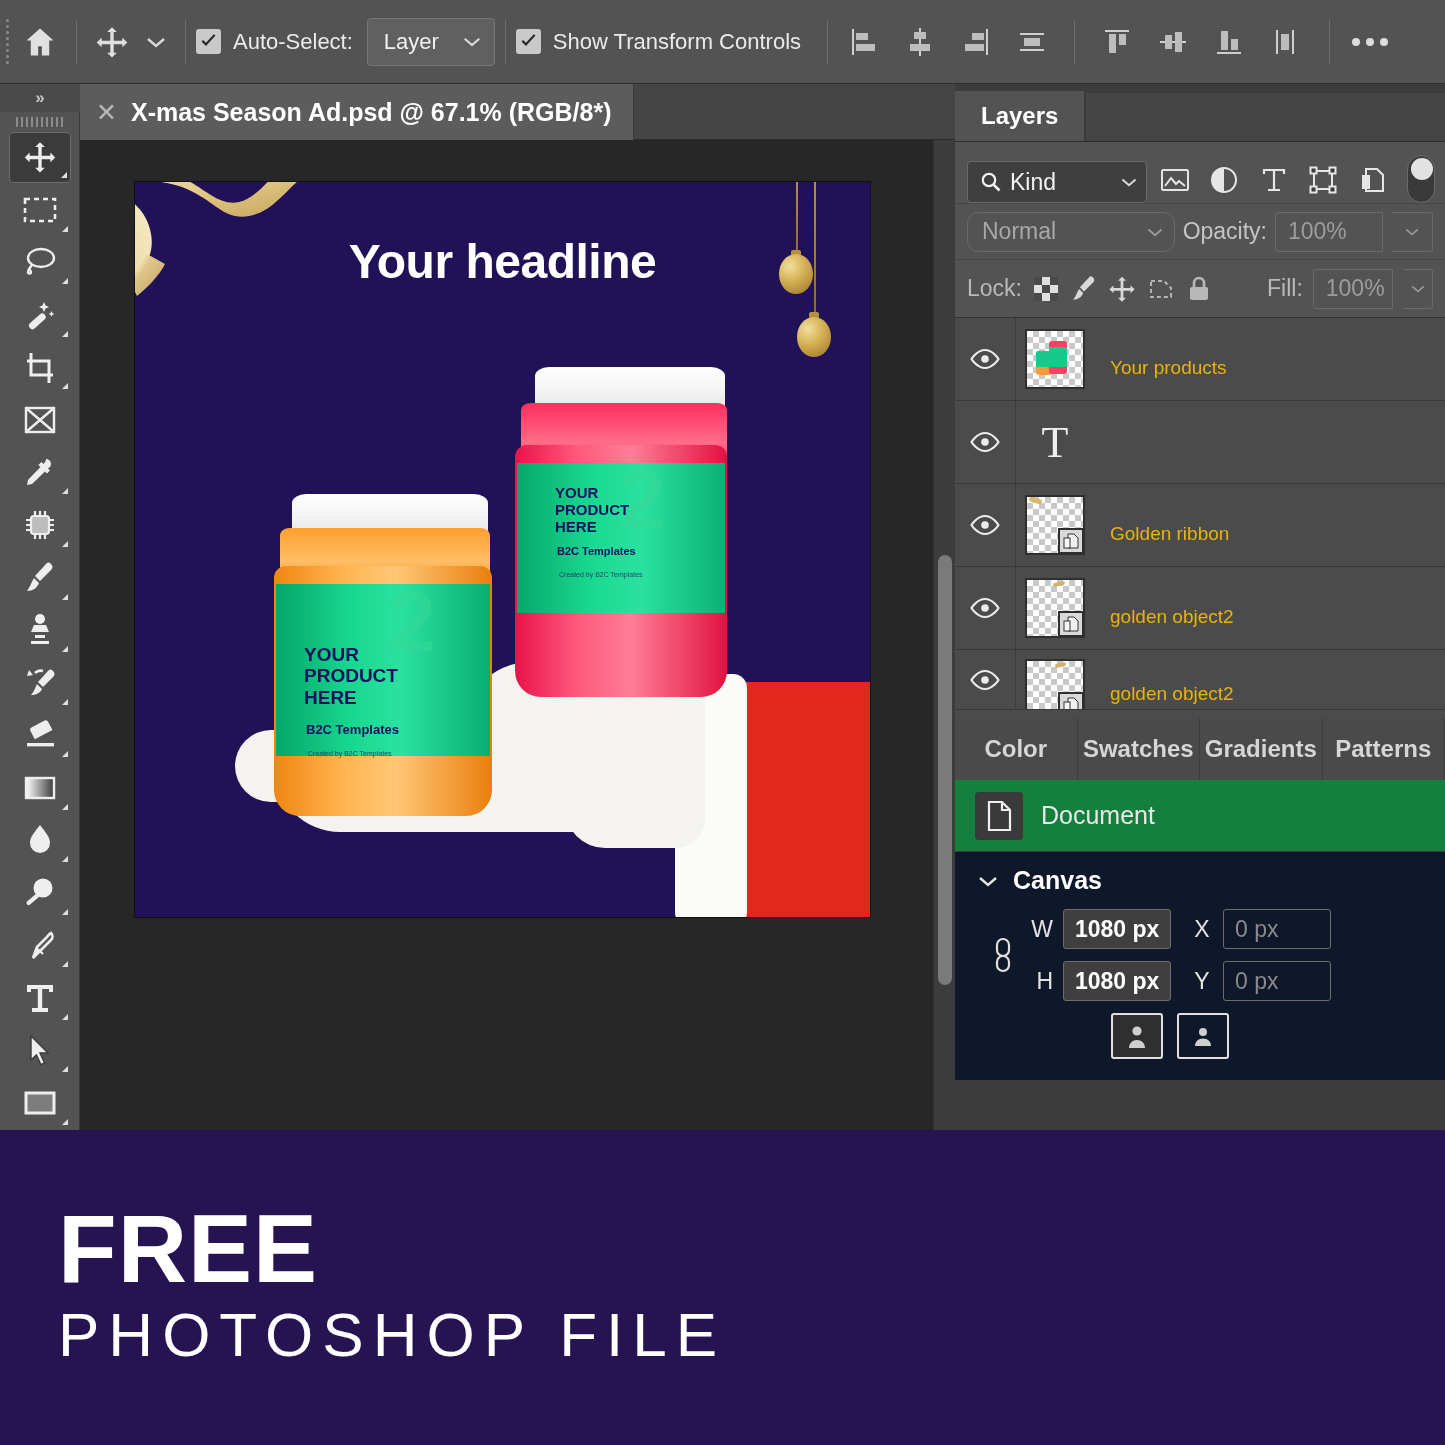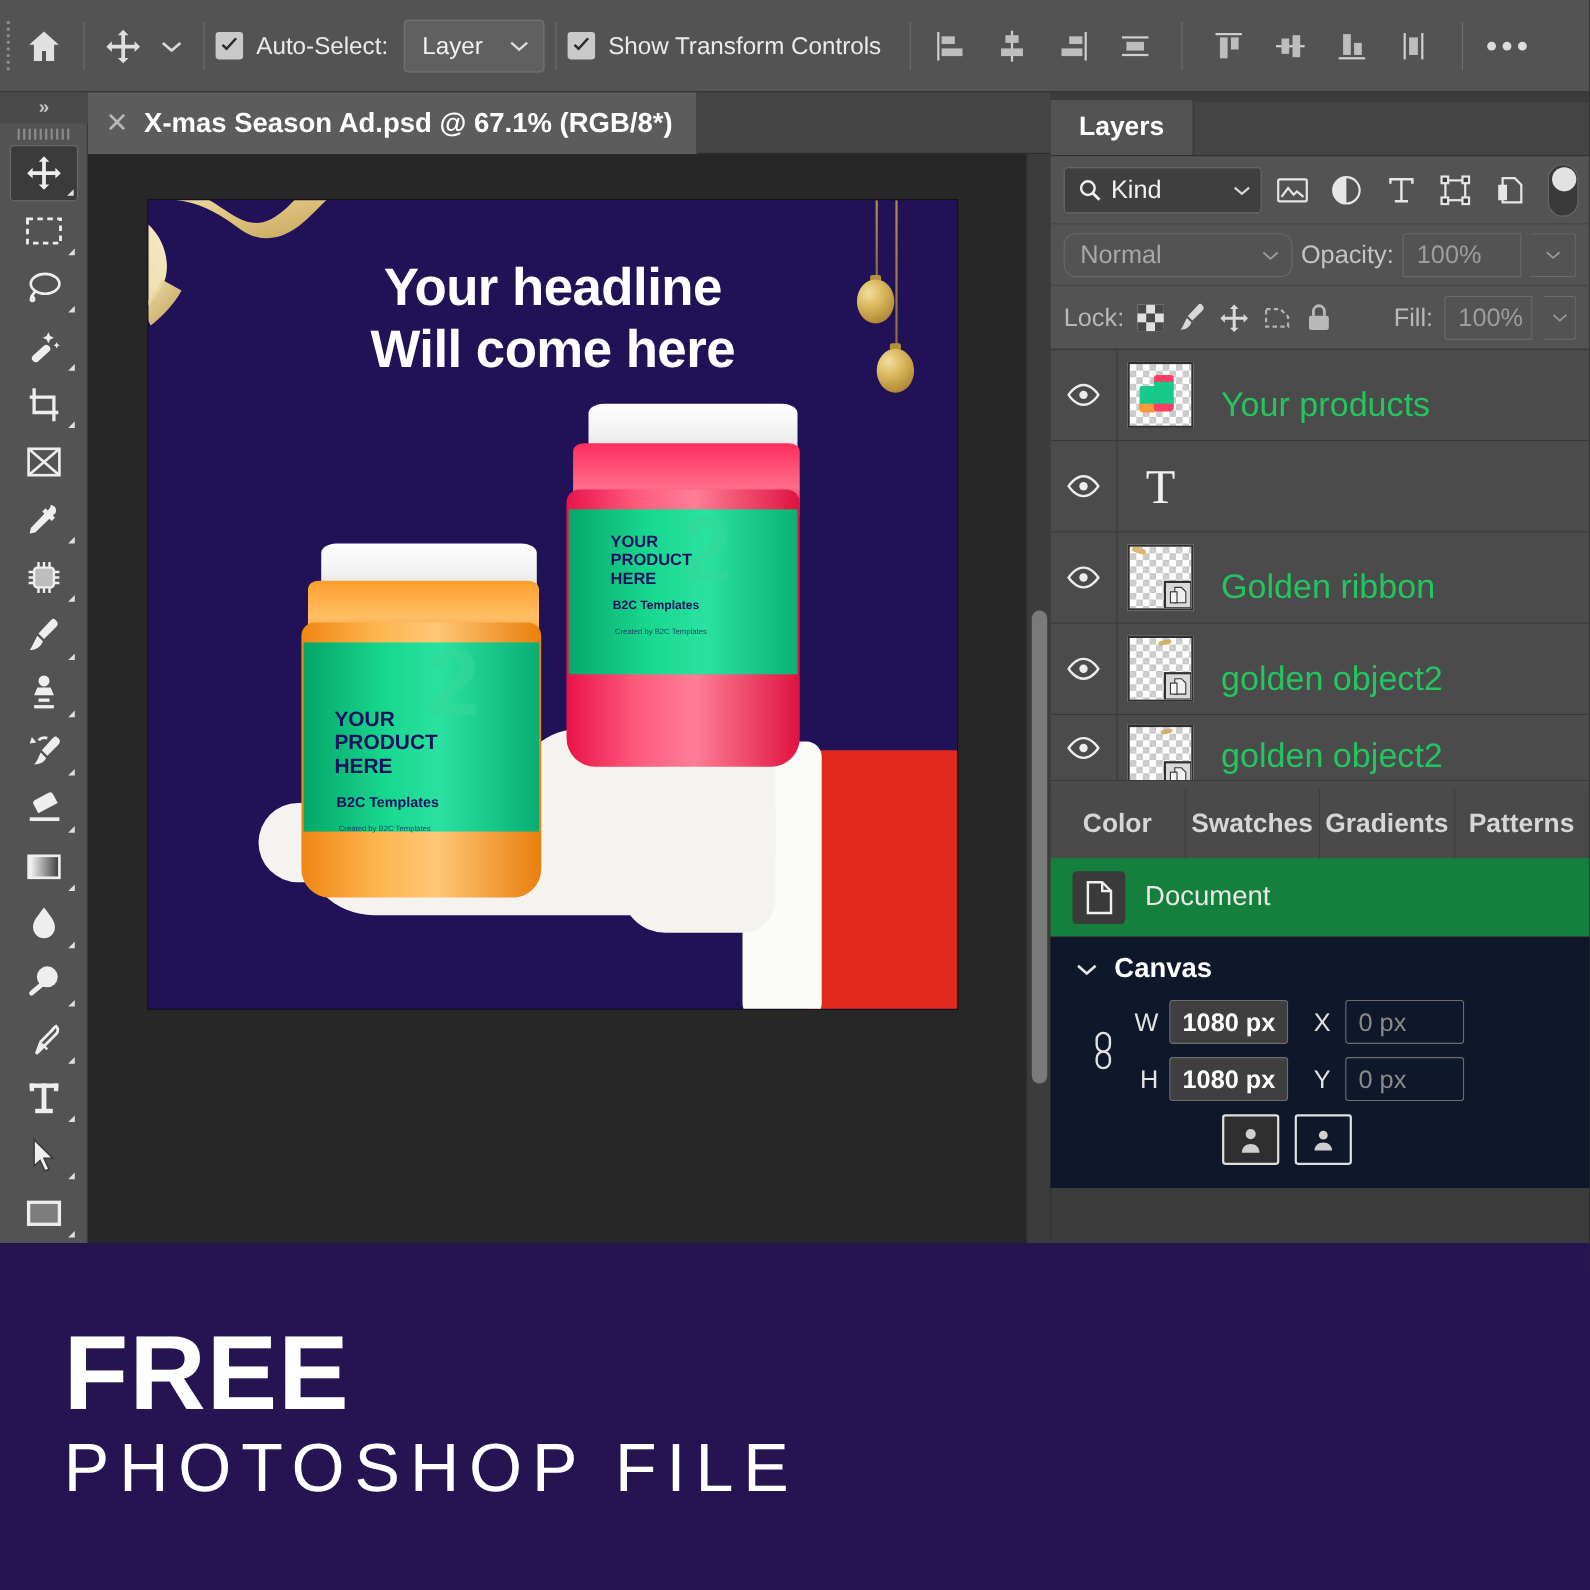--- a/index.html
+++ b/index.html
@@ -115,21 +115,21 @@
   
   .right-dock{ position:absolute; left:955px; top:84px; width:490px; height:1046px;
                background:#3c3c3c; }
   .panel-tabs{ height:58px; background:#3c3c3c; display:flex; align-items:flex-end;
                border-bottom:1px solid #2e2e2e; }
   .ptab{ height:50px; padding:0 26px; display:flex; align-items:center;
          font-size:24px; font-weight:bold; color:#cfcfcf; background:#3c3c3c;}
   .ptab.active{ background:#535353; color:#ffffff; }
   .ptab-fill{ flex:1; height:48px; background:#444444; margin-left:2px;}
 
-  .filter-row{ height:62px; background:#535353; display:flex; align-items:center;
+  .filter-row{ height:62px; background:#535353; display:flex; align-items:flex-end;
                padding:0 10px 0 12px; gap:6px; border-bottom:1px solid #464646;}
   .kind-box{ flex:none; width:180px; height:42px; background:#3f3f3f;
              border:1px solid #6b6b6b; border-radius:4px;
              display:flex; align-items:center; padding:0 8px 0 12px; gap:8px;}
   .kind-box .t{ font-size:23px; color:#f2f2f2; flex:1;}
   .fbtn{ width:46px; height:46px; display:flex; align-items:center; justify-content:center;}
   .fbtn svg{ fill:none; stroke:#e6e6e6; stroke-width:2; }
   .toggle-pill{ width:30px; height:48px; border-radius:16px; background:#3a3a3a;
                 border:1px solid #6a6a6a; position:relative; margin-left:6px;}
   .toggle-pill i{ position:absolute; left:3px; top:2px; width:22px; height:22px;
@@ -162,21 +162,21 @@
           background-color:#ffffff;
           background-image:
             linear-gradient(45deg,#c9c9c9 25%,transparent 25%,transparent 75%,#c9c9c9 75%),
             linear-gradient(45deg,#c9c9c9 25%,transparent 25%,transparent 75%,#c9c9c9 75%);
           background-size:12px 12px; background-position:0 0,6px 6px;}
   .thumb .so{ position:absolute; right:-1px; bottom:-1px; width:26px; height:26px;
               background:#d9d9d9; border:2px solid #2f2f2f;
               display:flex;align-items:center;justify-content:center;}
   .t-icon{ width:78px; display:flex; align-items:center; justify-content:center;
            font-family:"Liberation Serif", serif; font-size:44px; color:#f0f0f0; }
-  .lname{ flex:1; font-size:31px; color:#22c55e; padding-left:16px;margin-top:18px; }
+  .lname{ flex:1; font-size:19px; color:#eab308; padding-left:16px;margin-top:18px; }
   .list-blank{ height:72px; background:#4b4b4b; border-bottom:1px solid #393939;}
 
   .props-tabs{ height:62px; background:#3c3c3c; display:flex; align-items:stretch; }
   .props-tabs .ptab2{ flex:1; display:flex; align-items:center; justify-content:center;
       font-size:24px; font-weight:bold; color:#d6d6d6; background:#4a4a4a;
       border-right:1px solid #3c3c3c; }
   .doc-row{ height:72px; background:#15803d; display:flex; align-items:center;
             padding-left:20px; gap:18px; border-bottom:1px solid #3a3a3a;}
   .doc-ico{ width:48px;height:48px;background:#3a3a3a;border-radius:4px;
             display:flex;align-items:center;justify-content:center;}
@@ -561,21 +561,20 @@
       <div class="orn-string" style="left:120px; top:0; height:72px; transform:translateX(541px);"></div>
       <div class="orn-cap" style="left:656px; top:68px;"></div>
       <div class="orn-ball" style="left:644px; top:72px;"></div>
 
       <div class="orn-string" style="left:0; top:0; height:135px; transform:translateX(679px);"></div>
       <div class="orn-cap" style="left:674px; top:130px;"></div>
       <div class="orn-ball" style="left:662px; top:135px;"></div>
 
       <div class="headline">
         <div>Your headline</div>
-        <div>Will come here</div>
       </div>
 
       <div>
         <div class="sleeve" style="left:600px; top:500px; width:150px; height:245px; border-radius:6px 0 0 6px;"></div>
         <div class="cuff" style="left:540px; top:492px; width:72px; height:252px; border-radius:14px;"></div>
         <div class="glove" style="left:140px; top:520px; width:430px; height:130px; border-radius:70px 40px 60px 70px;"></div>
         <div class="glove" style="left:100px; top:548px; width:180px; height:72px; border-radius:36px;"></div>
         <div class="glove" style="left:330px; top:478px; width:160px; height:90px; border-radius:60px 60px 20px 20px; transform:rotate(-8deg);"></div>
         <div class="glove" style="left:430px; top:486px; width:140px; height:180px; border-radius:60px 30px 30px 40px;"></div>
       </div>

